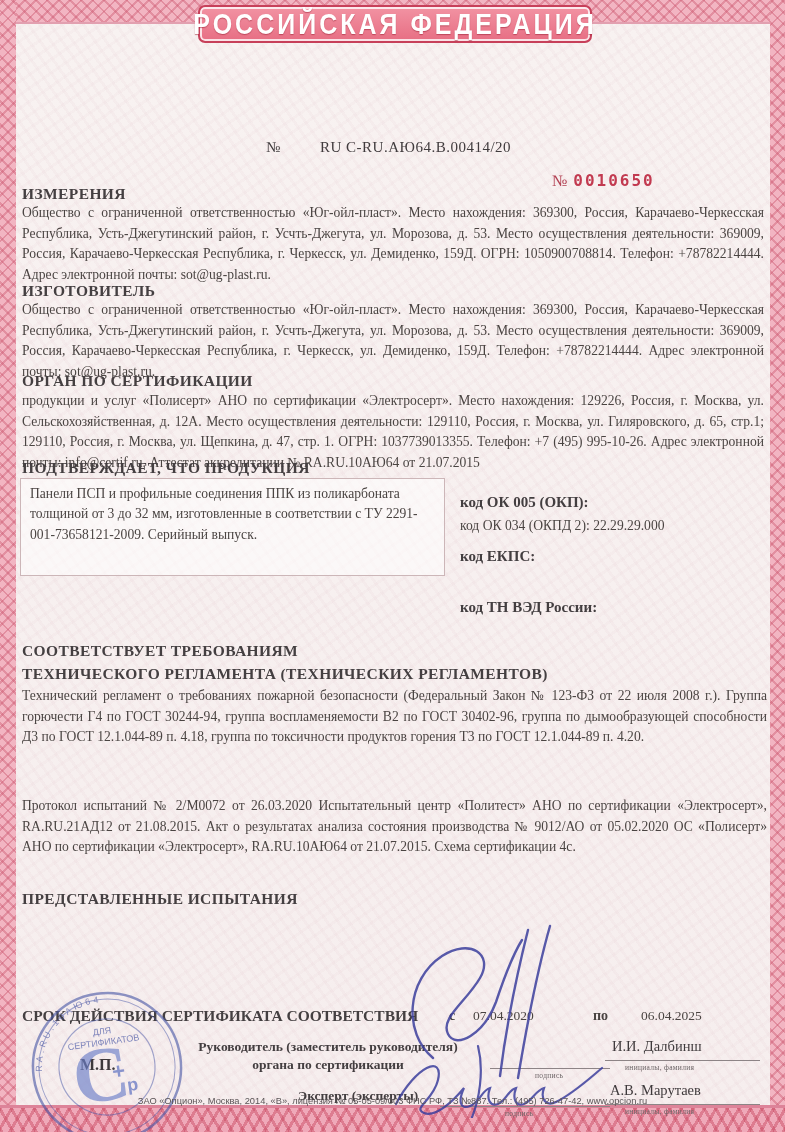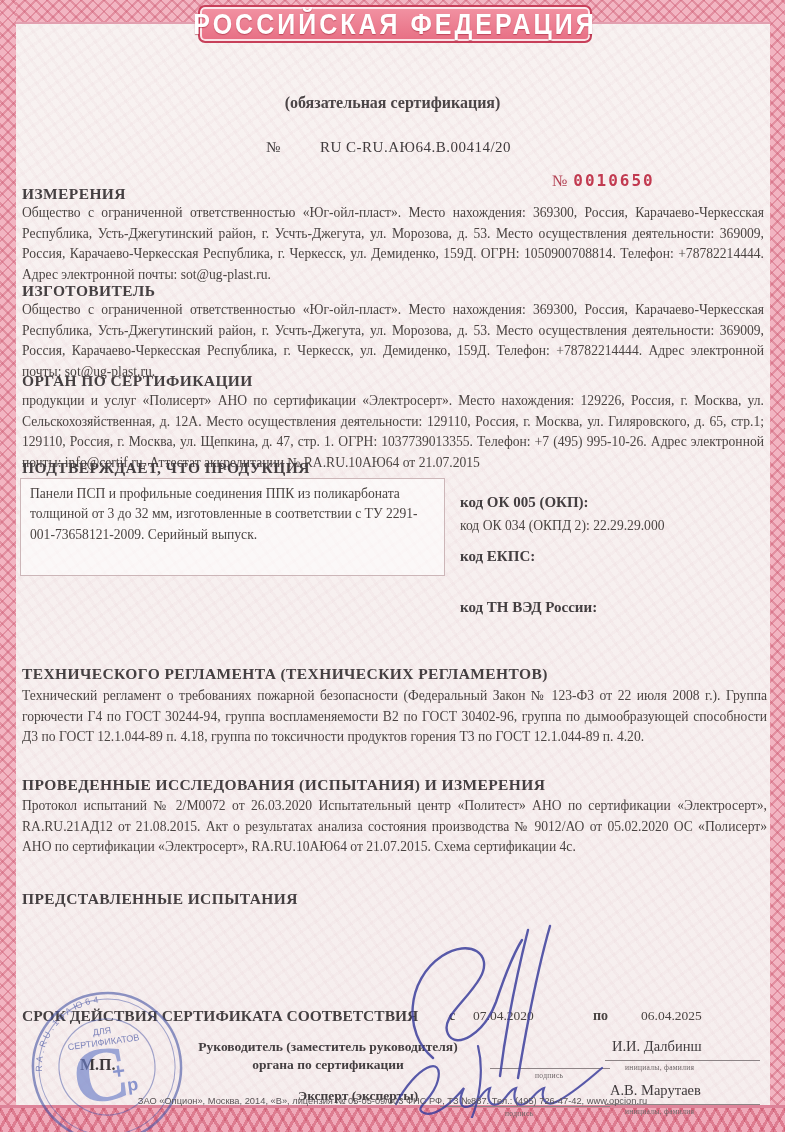--- a/index.html
+++ b/index.html
@@ -94,21 +94,20 @@
 <div class="page">
 
   <div class="band band-top"></div>
   <div class="band band-left"></div>
   <div class="band band-right"></div>
   <div class="band band-bottom"></div>
 
   <div class="banner">
     <span>РОССИЙСКАЯ ФЕДЕРАЦИЯ</span>
   </div>
-  <div class="doc-subtitle">(обязательная сертификация)</div>
 
   <div class="cert-no-row">
     <span class="cert-no-sign">№</span>
     <span class="cert-no-value">RU C-RU.АЮ64.В.00414/20</span>
   </div>
   <div class="blank-no">
     <span class="no-sign">№</span><span>0010650</span>
   </div>
 
   <div class="sec-h" style="left:22px;top:185px;">ИЗМЕРЕНИЯ</div>
@@ -125,24 +124,24 @@
     <span>Панели ПСП и профильные соединения ППК из поликарбоната толщиной от 3 до 32 мм, изготовленные в соответствии с ТУ 2291-001-73658121-2009. Серийный выпуск.</span>
   </div>
   <div class="code-bold" style="left:460px;top:494px;">код ОК 005 (ОКП):</div>
   <div class="code-reg" style="left:460px;top:518px;">
     <span>код ОК 034 (ОКПД 2):</span>
     <span>22.29.29.000</span>
   </div>
   <div class="code-bold" style="left:460px;top:548px;">код ЕКПС:</div>
   <div class="code-bold" style="left:460px;top:599px;">код ТН ВЭД России:</div>
 
+  <div class="sec-h" style="left:22px;top:642px;">СООТВЕТСТВУЕТ ТРЕБОВАНИЯМ</div>
   <div class="sec-h" style="left:22px;top:665px;">ТЕХНИЧЕСКОГО РЕГЛАМЕНТА (ТЕХНИЧЕСКИХ РЕГЛАМЕНТОВ)</div>
   <div class="sec-p" style="left:22px;top:686px;width:745px;">Технический регламент о требованиях пожарной безопасности (Федеральный Закон № 123-ФЗ от 22 июля 2008 г.). Группа горючести Г4 по ГОСТ 30244-94, группа воспламеняемости В2 по ГОСТ 30402-96, группа по дымообразующей способности Д3 по ГОСТ 12.1.044-89 п. 4.18, группа по токсичности продуктов горения Т3 по ГОСТ 12.1.044-89 п. 4.20.</div>
 
-  <div class="sec-h" style="left:22px;top:776px;">ПРОВЕДЕННЫЕ ИССЛЕДОВАНИЯ (ИСПЫТАНИЯ) И ИЗМЕРЕНИЯ</div>
   <div class="sec-p" style="left:22px;top:796px;width:745px;">Протокол испытаний № 2/М0072 от 26.03.2020 Испытательный центр «Политест» АНО по сертификации «Электросерт», RA.RU.21АД12 от 21.08.2015. Акт о результатах анализа состояния производства № 9012/АО от 05.02.2020 ОС «Полисерт» АНО по сертификации «Электросерт», RA.RU.10АЮ64 от 21.07.2015. Схема сертификации 4с.</div>
 
   <div class="sec-h" style="left:22px;top:890px;">ПРЕДСТАВЛЕННЫЕ ИСПЫТАНИЯ</div>
 
   <div class="validity-h">СРОК ДЕЙСТВИЯ СЕРТИФИКАТА СООТВЕТСТВИЯ</div>
   <div class="validity-from-label">с</div>
   <div class="validity-from">07.04.2020</div>
   <div class="validity-to-label">по</div>
   <div class="validity-to">06.04.2025</div>
 

